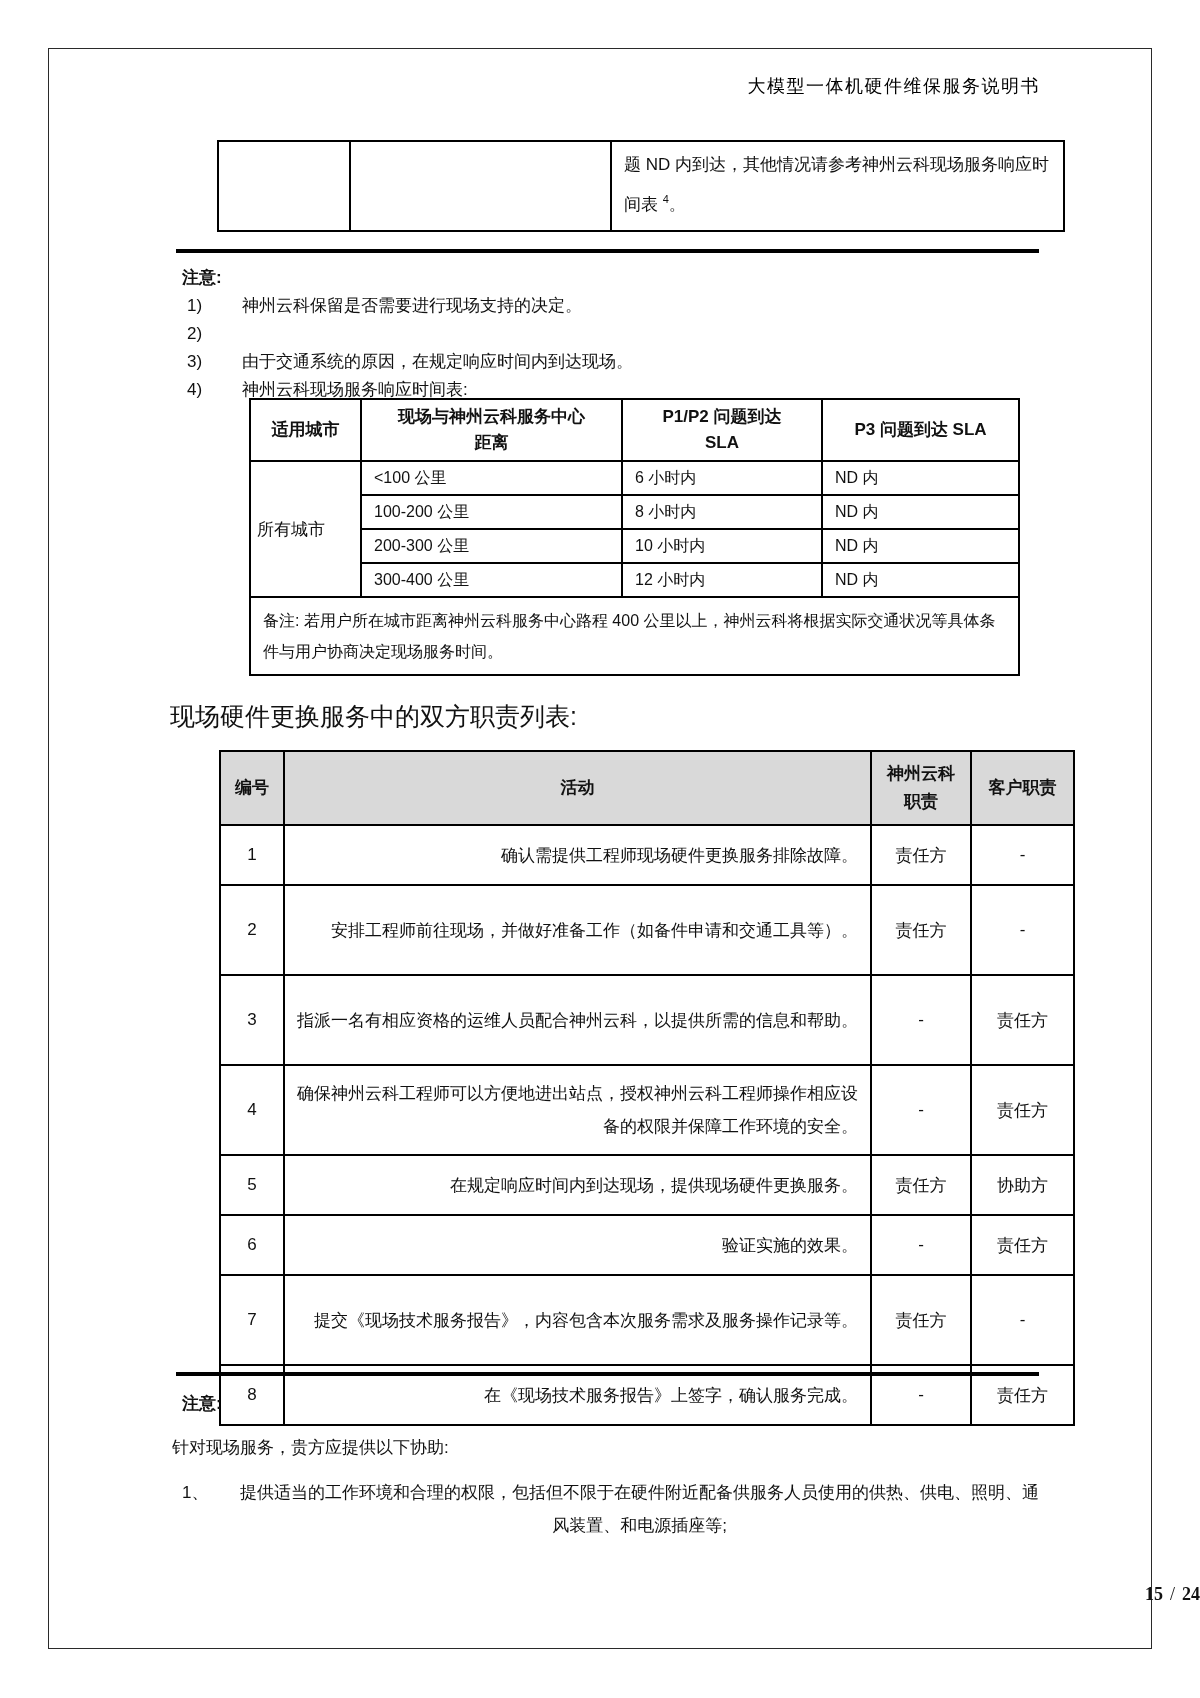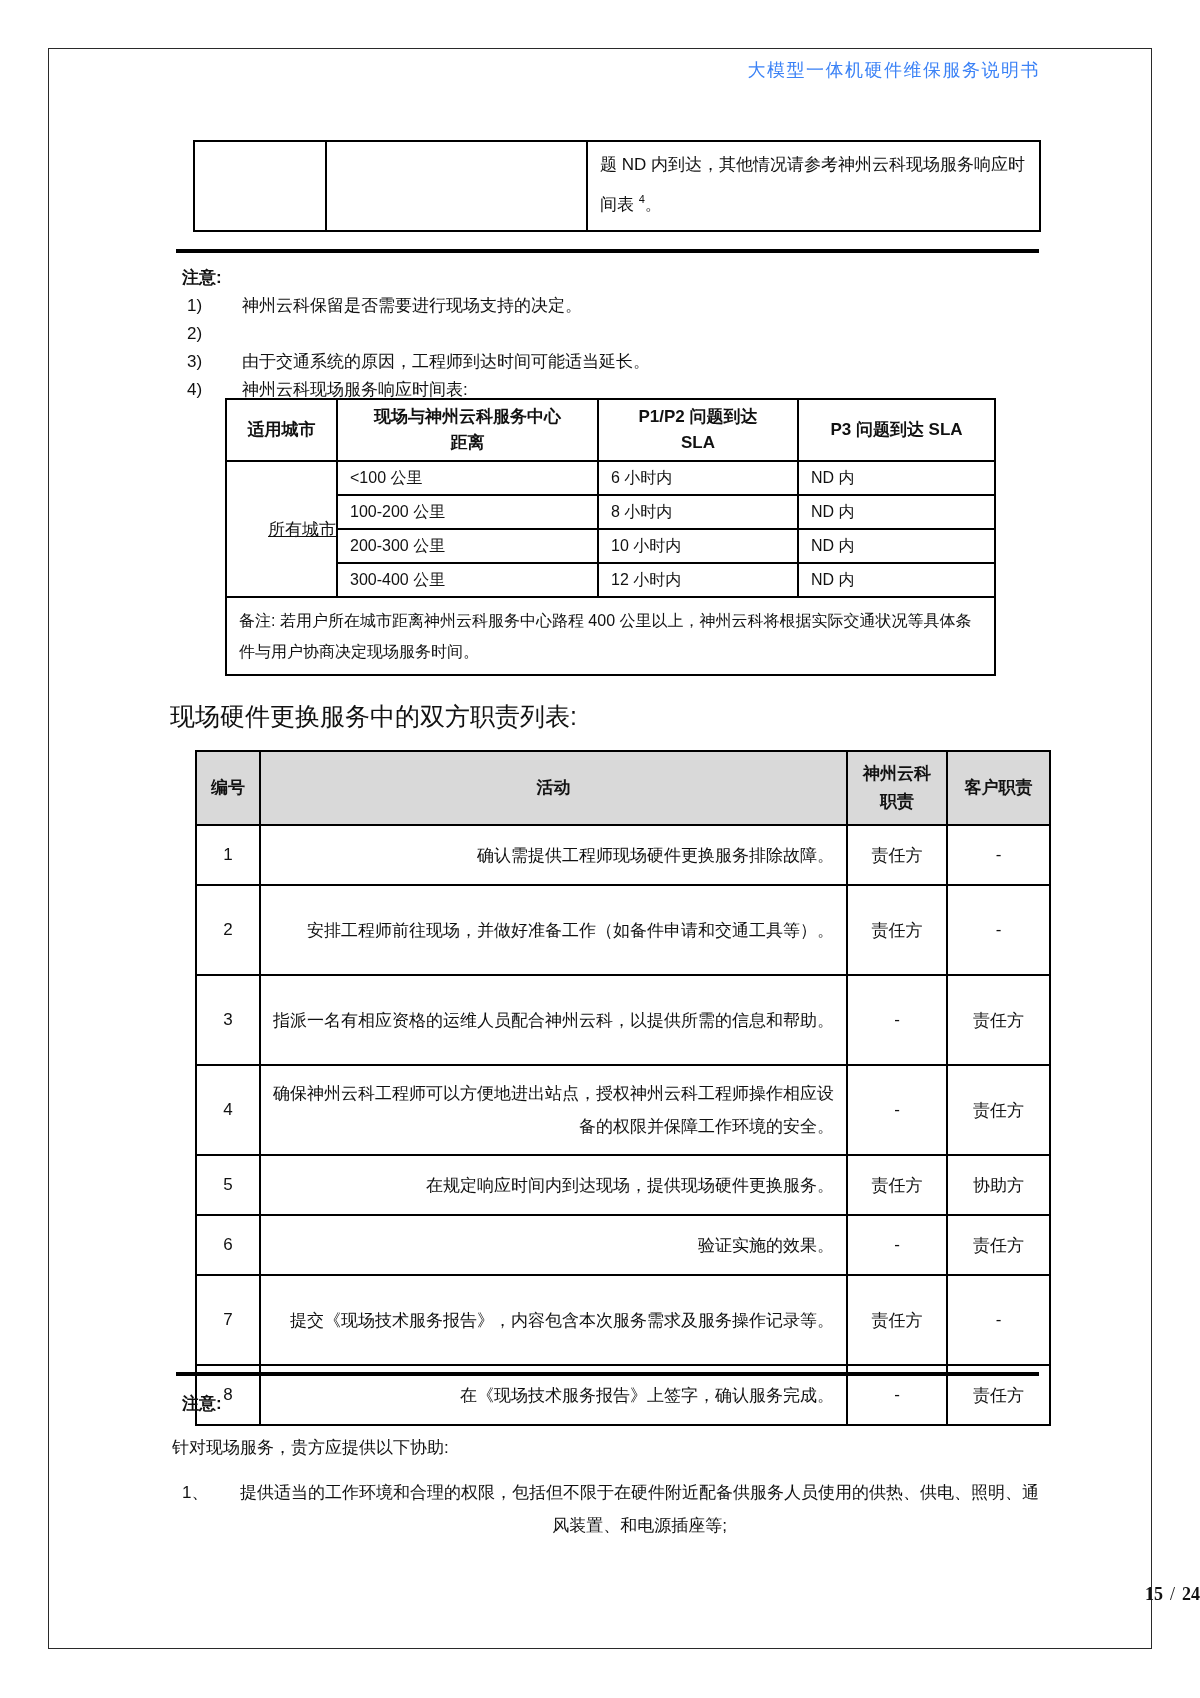--- a/index.html
+++ b/index.html
@@ -5,24 +5,24 @@
   html,body { margin:0; padding:0; background:#ffffff; }
   .page {
     position:relative; width:1200px; height:1698px; background:#ffffff;
     font-family:"Liberation Sans", sans-serif; color:#111111; overflow:hidden;
   }
   .page-border {
     position:absolute; left:48px; top:48px; width:1102px; height:1599px;
     border:1px solid #2a2a2a;
   }
   .header-title {
-    position:absolute; top:58px; right:160px;
-    font-family:"Liberation Serif", serif; font-size:18px; letter-spacing:1.5px; color:#3b82f6;
+    position:absolute; top:74px; right:160px;
+    font-family:"Liberation Serif", serif; font-size:18px; letter-spacing:1.5px; color:#000000;
   }
-  table { border-collapse:collapse; table-layout:fixed; }
+  table { border-collapse:collapse; table-layout:fixed;margin-left:24px; }
 
   
   .top-table { position:absolute; left:193px; top:140px; width:846px; }
   .top-table td { border:2px solid #000; vertical-align:top; height:76px; }
   .top-table .txt { padding:6px 12px 6px 12px; font-size:17px; line-height:34px; }
   sup { font-size:11px; }
 
   .rule { position:absolute; left:176px; width:863px; height:4px; background:#000; }
   .rule-top { top:249px; }
   .rule-bottom { top:1372px; }
@@ -32,21 +32,21 @@
 
   .note1-list { position:absolute; left:187px; top:294px; font-size:17px; }
   .nitem { display:flex; height:28px; line-height:24px; align-items:flex-start; }
   .nitem .num { width:55px; flex:0 0 55px; }
 
   
   .sla-table { position:absolute; left:225px; top:398px; width:770px; }
   .sla-table th, .sla-table td { border:2px solid #000; font-size:16px; }
   .sla-table th { font-size:17px; font-weight:bold; text-align:center; height:56px; line-height:26px; padding:2px 6px; }
   .sla-table td { height:30px; padding:1px 4px 1px 12px; text-align:left; }
-  .sla-table td.city { text-align:right; padding:0; font-size:17px;text-decoration:underline; }
+  .sla-table td.city { text-align:left; padding:6px; font-size:17px; }
   .sla-table td.remark { height:auto; padding:7px 12px; line-height:31px; font-size:16px; }
 
   .p1p4-note { position:absolute; left:225px; top:652px; font-size:17px; }
 
   .resp-heading { position:absolute; left:170px; top:700px; font-size:25px; }
 
   
   .resp-table { position:absolute; left:195px; top:750px; width:854px;padding-left:45px; }
   .resp-table th, .resp-table td { border:2px solid #000; font-size:17px; }
   .resp-table th { background:#d9d9d9; font-weight:bold; text-align:center; height:68px; line-height:28px; padding:2px 4px; }
@@ -96,21 +96,21 @@
   <div class="note1-list">
     <div class="nitem">
       <span class="num">1)</span>
       <span>神州云科保留是否需要进行现场支持的决定。</span>
     </div>
     <div class="nitem">
       <span class="num">2)</span>
     </div>
     <div class="nitem">
       <span class="num">3)</span>
-      <span>由于交通系统的原因，工程师到达时间可能适当延长。</span>
+      <span>由于交通系统的原因，在规定响应时间内到达现场。</span>
     </div>
     <div class="nitem">
       <span class="num">4)</span>
       <span>神州云科现场服务响应时间表:</span>
     </div>
   </div>
 
   <table class="sla-table">
     <colgroup>
         <col style="width:111px">

